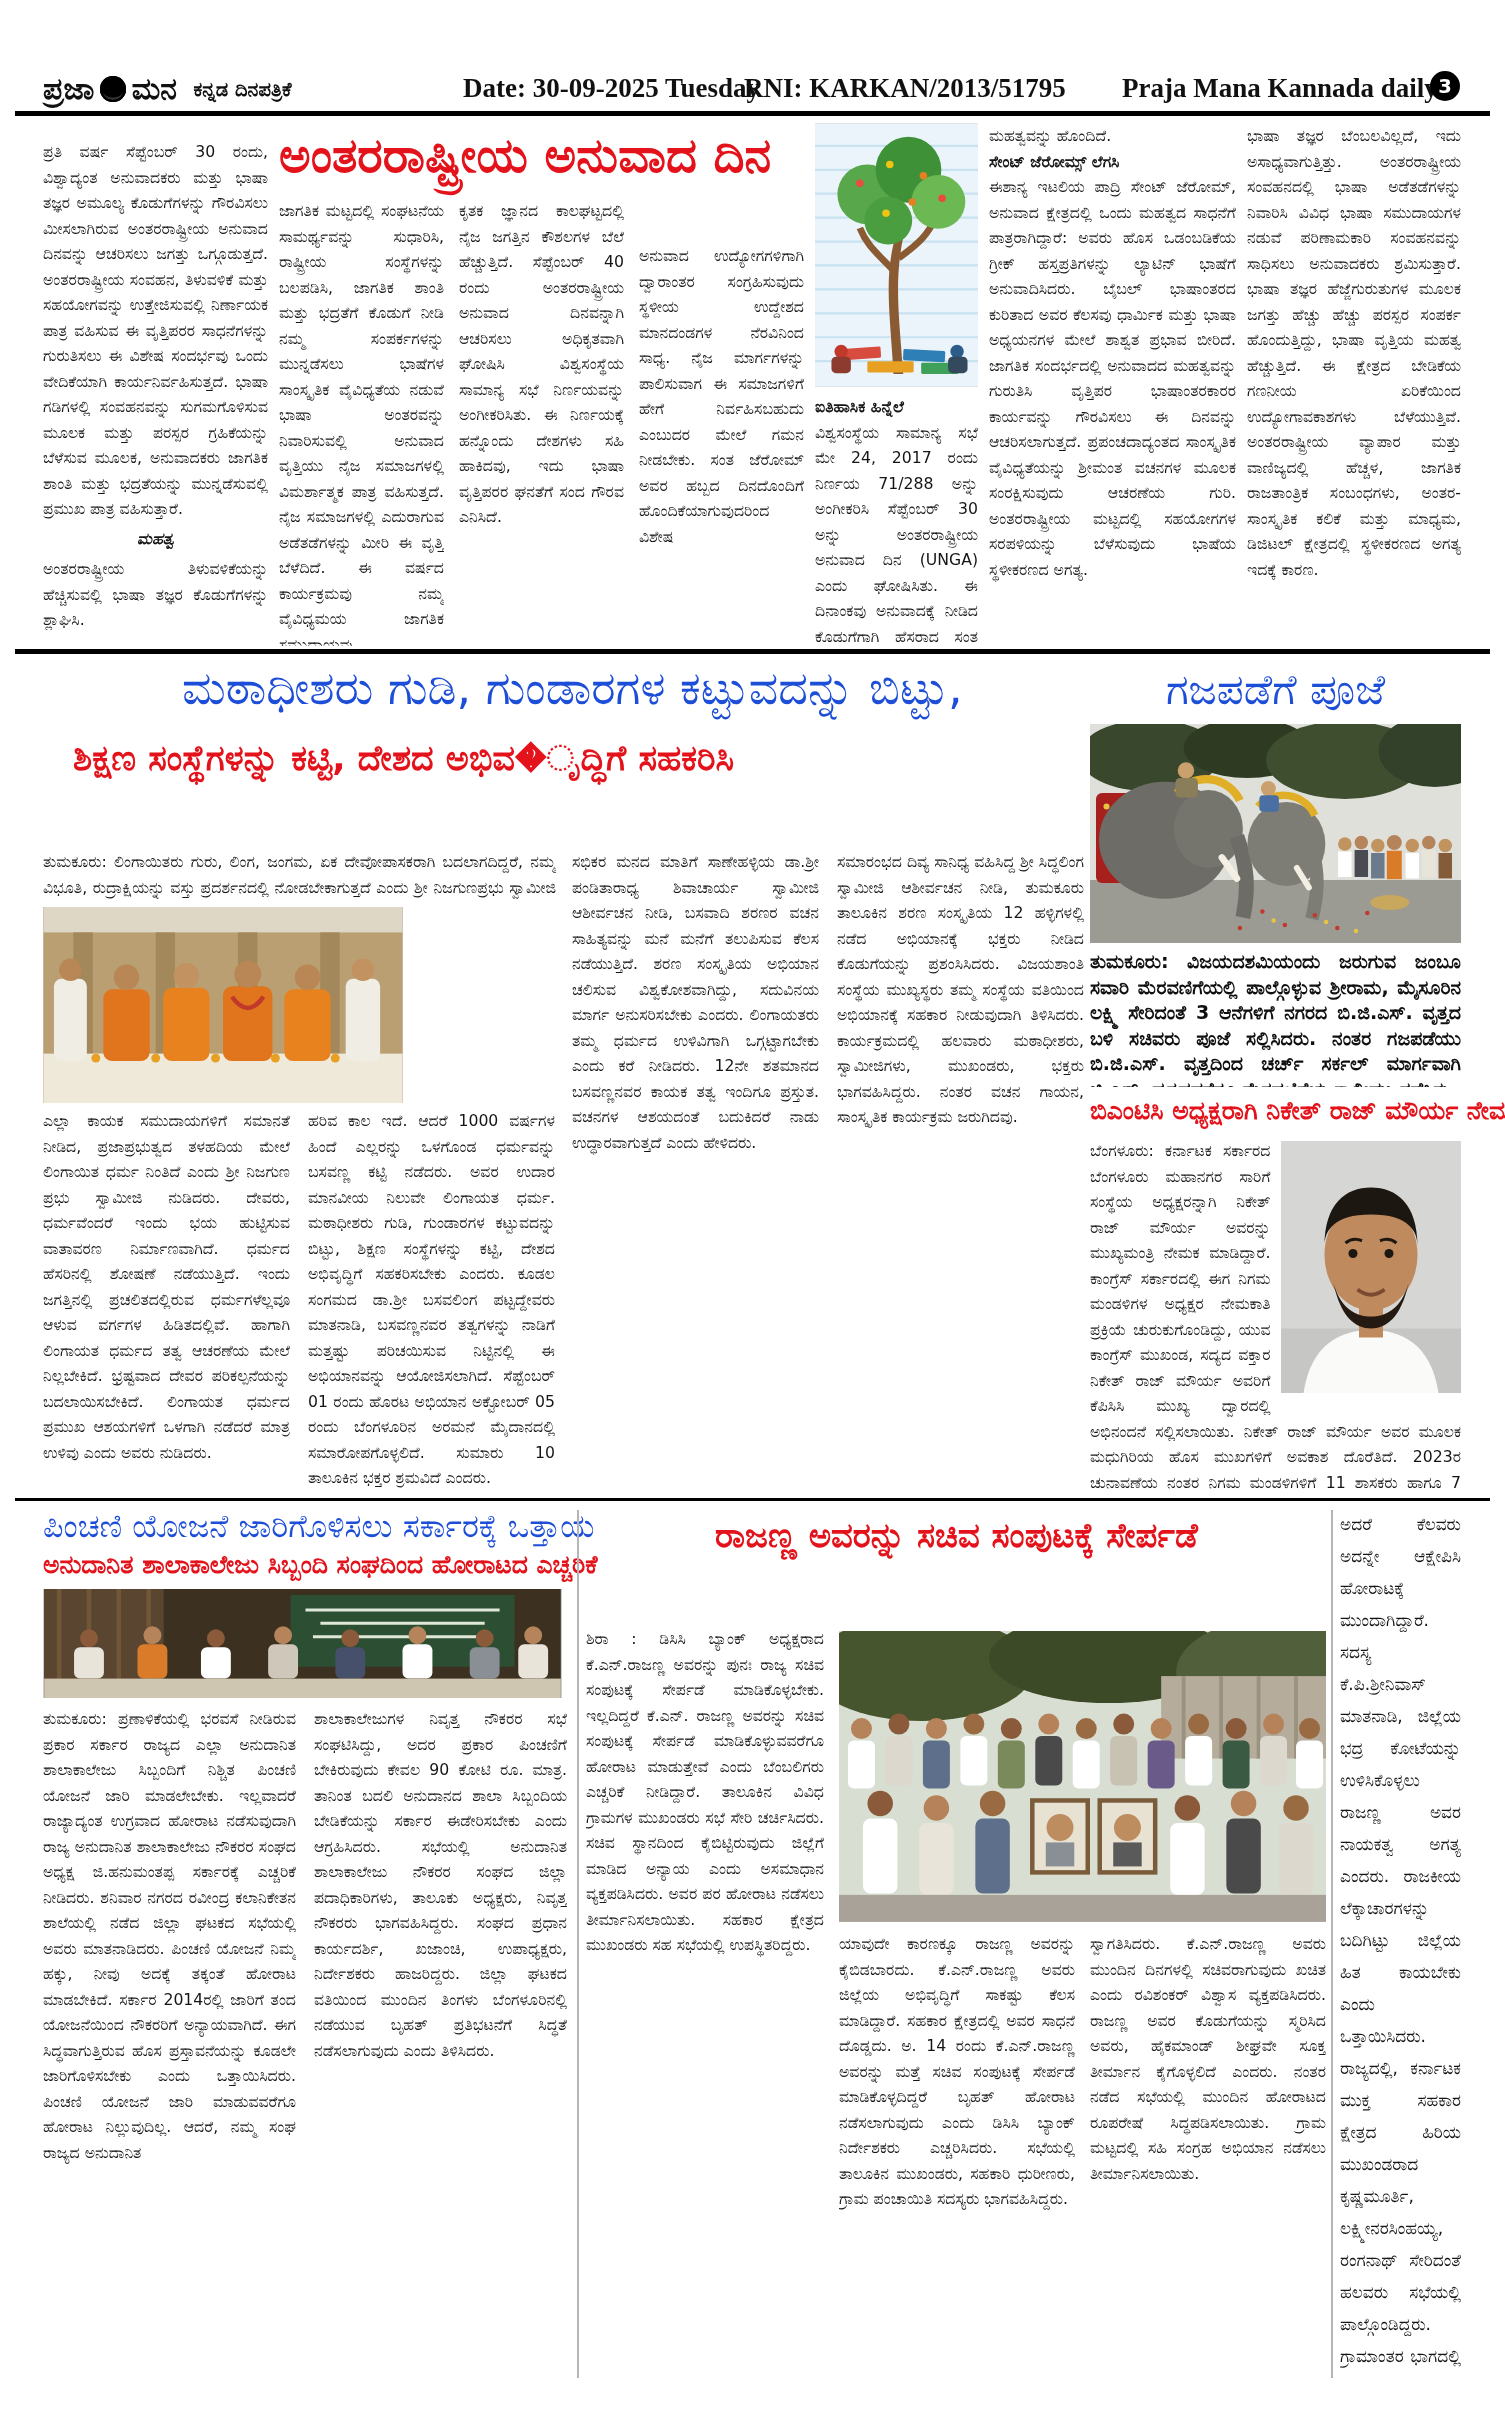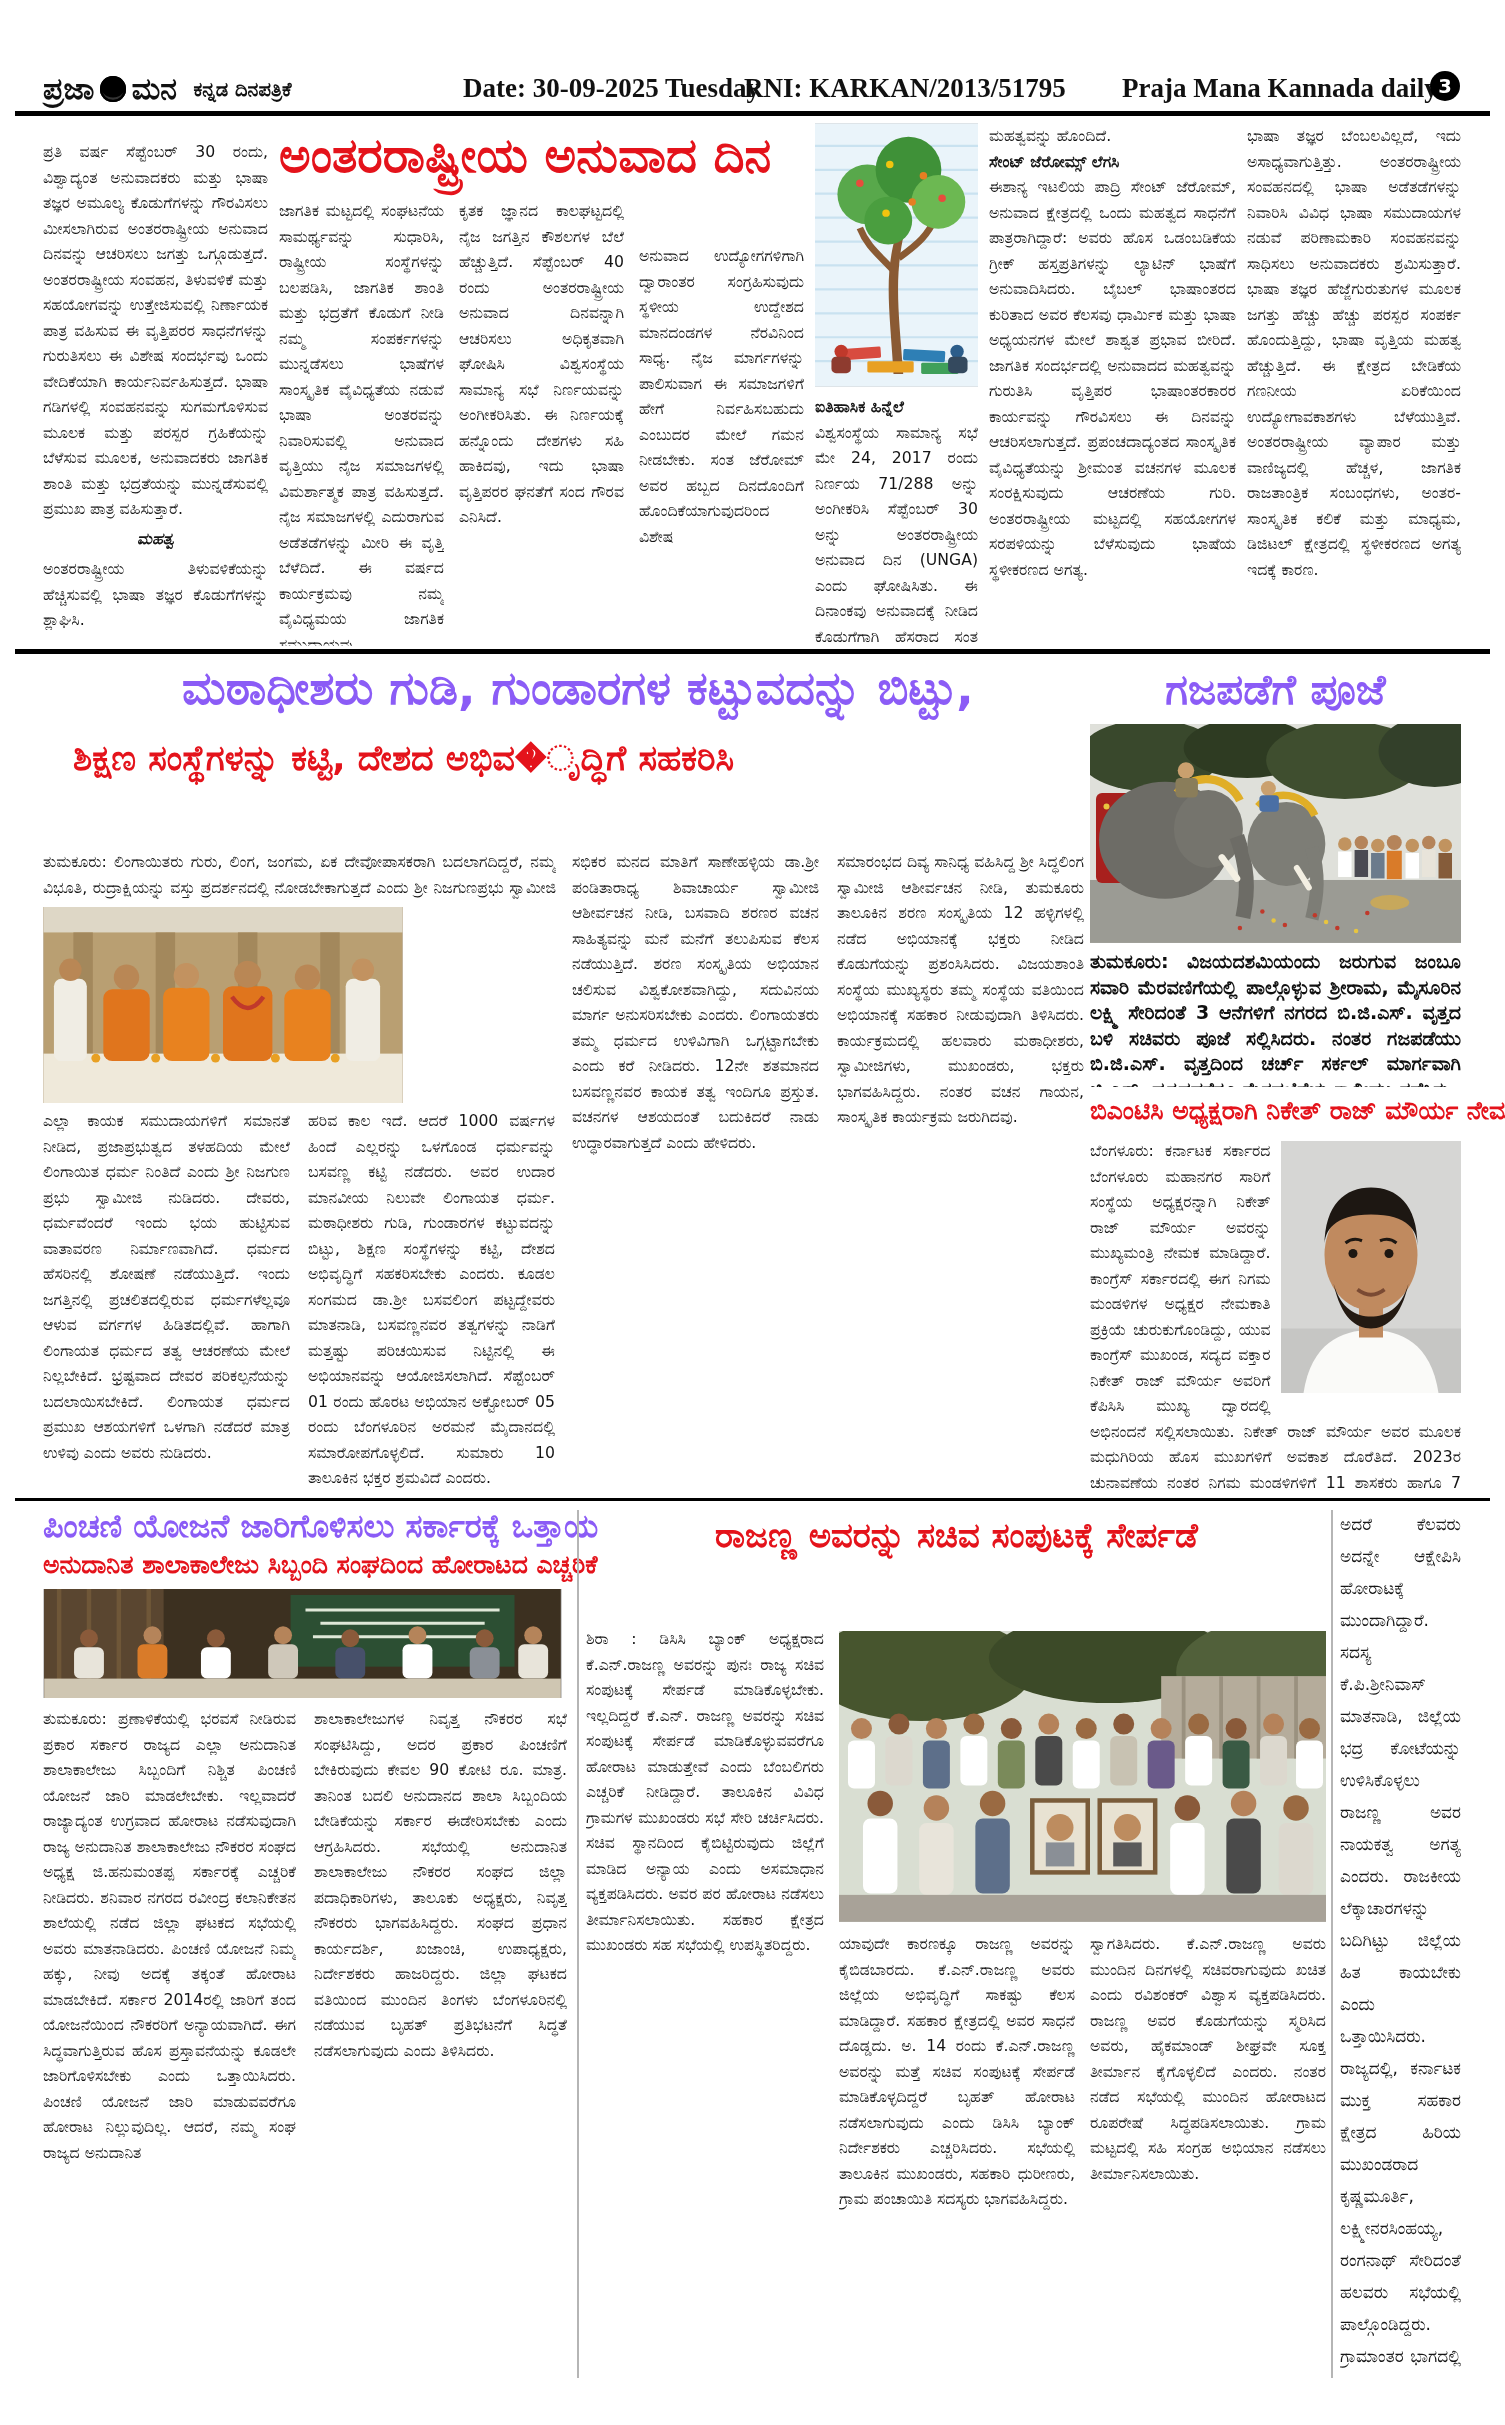--- a/index.html
+++ b/index.html
@@ -5,21 +5,21 @@
   html,body{margin:0;padding:0;background:#777;}
   .page{position:relative;width:1505px;height:2426px;background:#ffffff;margin:0 auto;
         font-family:"DejaVu Sans",sans-serif;color:#111;overflow:hidden;}
   .abs{position:absolute;}
   .lat{font-family:"Liberation Serif",serif;font-weight:700;}
   .kn-b{font-weight:700;}
   .body-txt{font-size:15.7px;line-height:25.5px;text-align:justify;overflow:hidden;
             overflow-wrap:anywhere;color:#151515;}
   .body-sm{font-size:17px;line-height:32px;}
   .sub-center{text-align:center;font-weight:700;margin:4.5px 0;font-style:italic;}
-  .hl-black{font-weight:700;color:#8b5cf6;}
+  .hl-black{font-weight:400;color:#1d4ed8;}
   .hl-red{font-weight:700;color:#e4131b;}
   .rule{background:#000;}
   .vline{background:#b5b5b5;width:1.5px;}
   .badge{width:30px;height:30px;border-radius:50%;background:#000;color:#fff;
          display:flex;align-items:center;justify-content:center;font-size:19.5px;font-weight:700;}
   .caption{font-weight:700;font-size:19px;line-height:25.5px;color:#101010;text-align:justify;overflow:hidden;overflow-wrap:anywhere;}
   .photo-frame{overflow:hidden;background:#ccc;}
   svg{display:block;}
 </style>
 </head>

